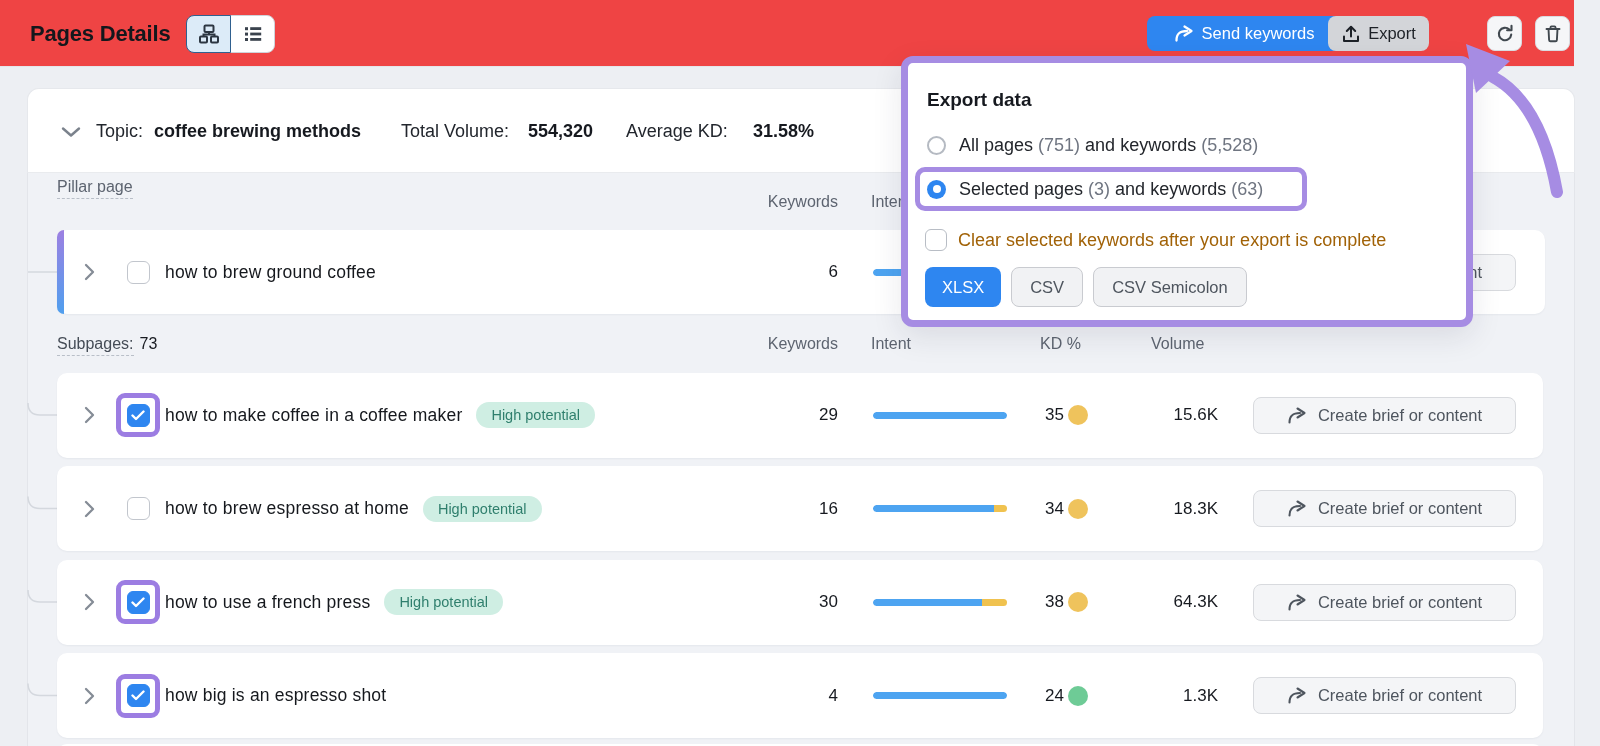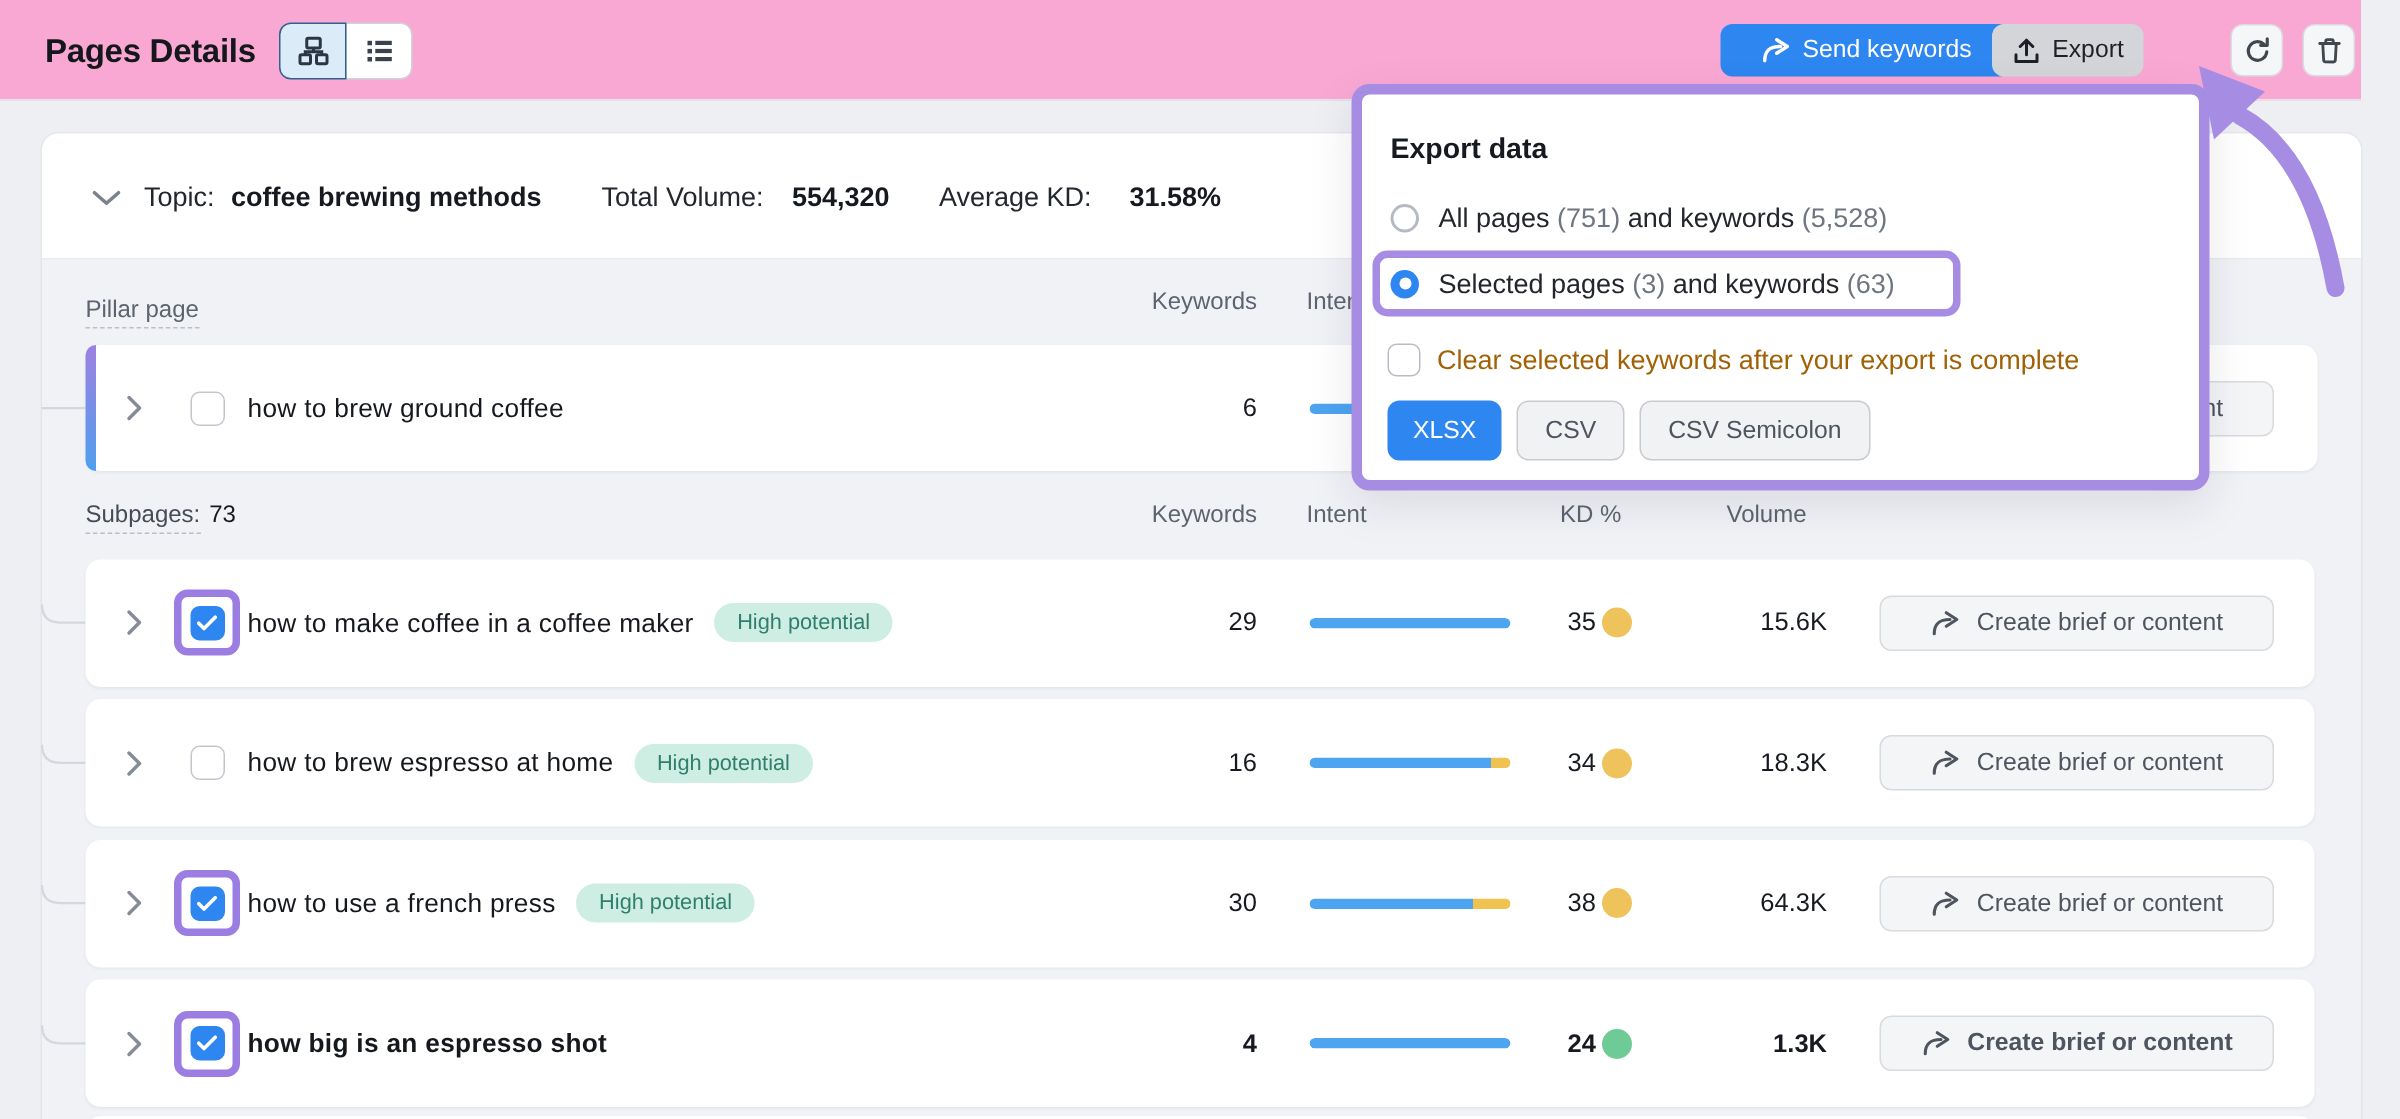--- a/index.html
+++ b/index.html
@@ -1,21 +1,21 @@
 <!DOCTYPE html>
 <html><head>
 <meta charset="utf-8">
 <style>
   * { margin:0; padding:0; box-sizing:border-box; }
   html,body { width:1600px; height:746px; overflow:hidden; }
   body { font-family:"Liberation Sans", sans-serif; background:#edeff3; color:#171a20; }
   #page { position:relative; width:1600px; height:746px; overflow:hidden; }
 
   
-  .topbar { position:absolute; left:0; top:0; width:1574px; height:67px; background:#f9a8d4; border-bottom:1px solid #e4e6ea; }
+  .topbar { position:absolute; left:0; top:0; width:1574px; height:67px; background:#ef4444; border-bottom:1px solid #e4e6ea; }
   .page-title { position:absolute; left:30px; top:0; height:67px; display:flex; align-items:center; font-size:22px; font-weight:bold; color:#14171c; letter-spacing:-0.2px; }
   .toggle-group { position:absolute; left:186px; top:15px; height:38px; display:flex; }
   .toggle-btn { width:45px; height:38px; display:flex; align-items:center; justify-content:center; background:#fff; border:1px solid #ced3da; }
   .toggle-btn.left { border-radius:8px 0 0 8px; background:#dcebf8; border:1.5px solid #2f608f; z-index:2; }
   .toggle-btn.right { border-radius:0 8px 8px 0; margin-left:-1px; }
   .btn { display:flex; align-items:center; justify-content:center; gap:7px; border-radius:8px; font-size:16.5px; cursor:pointer; }
   .btn-send { position:absolute; left:1147px; top:16px; width:194px; height:35px; background:#2e86f0; color:#fff; }
   .btn-export { position:absolute; left:1328px; top:16px; width:101px; height:35px; background:#d3d5d9; color:#1d2127; }
   .icon-btn { position:absolute; top:16px; width:35px; height:35px; background:#f5f6f8; border:1px solid #d9dbe0; border-radius:8px; display:flex; align-items:center; justify-content:center; cursor:pointer; }
   .icon-btn.refresh { left:1487px; }
@@ -183,21 +183,21 @@
     <div class="topic-text">
       <span style="left:68px">Topic:</span>
       <b style="left:126px">coffee brewing methods</b>
       <span style="left:373px">Total Volume:</span>
       <b style="left:500px">554,320</b>
       <span style="left:598px">Average KD:</span>
       <b style="left:725px">31.58%</b>
     </div>
   </div>
 
-  <div class="hdr" style="left:57px; top:198px;"><span class="dashed">Pillar page</span></div>
+  <div class="hdr" style="left:57px; top:178px;"><span class="dashed">Pillar page</span></div>
   <div class="hdr num" style="left:697px; top:193px; width:141px;">Keywords</div>
   <div class="hdr" style="left:871px; top:193px;">Intent</div>
 
   <div class="rowcard" style="top:230px; height:84px; width:1488px;">
     <div class="pillar-accent"></div>
     <div class="row-inner">
       <div class="chev">
         <svg class="ic" width="11" height="18" viewBox="0 0 11 18">
             <path d="M2 2 L9 9 L2 16" fill="none" stroke="#858c96" stroke-width="2.3" stroke-linecap="round" stroke-linejoin="round"></path>
           </svg>
@@ -332,21 +332,21 @@
         <span>
           <svg class="ic" width="21" height="19" viewBox="0 0 21 19">
                 <path d="M2.5 16.5c0-7 3.5-9.5 10.5-9.5" fill="none" stroke="#4e555e" stroke-width="2.1" stroke-linecap="round"></path>
                 <path d="M10.5 2.5 L17.5 7 L10.5 11.5" fill="none" stroke="#4e555e" stroke-width="2.1" stroke-linecap="round" stroke-linejoin="round"></path>
               </svg>
         </span>
         <span>Create brief or content</span>
       </div>
     </div>
       </div>
-      <div class="rowcard" style="top: 653px; height: 85px; font-weight: bold;">
+      <div class="rowcard" style="top: 653px; height: 85px;">
     <div class="row-inner">
       <div class="chev">
         <svg class="ic" width="11" height="18" viewBox="0 0 11 18">
               <path d="M2 2 L9 9 L2 16" fill="none" stroke="#858c96" stroke-width="2.3" stroke-linecap="round" stroke-linejoin="round"></path>
             </svg>
       </div>
       <div class="cb-box hl">
         <div class="checkbox checked">
           <svg class="ic" width="14" height="11" viewBox="0 0 14 11">
                 <path d="M1.5 5.5 L5 9 L12.5 1.5" fill="none" stroke="#fff" stroke-width="2.4" stroke-linecap="round" stroke-linejoin="round"></path>

